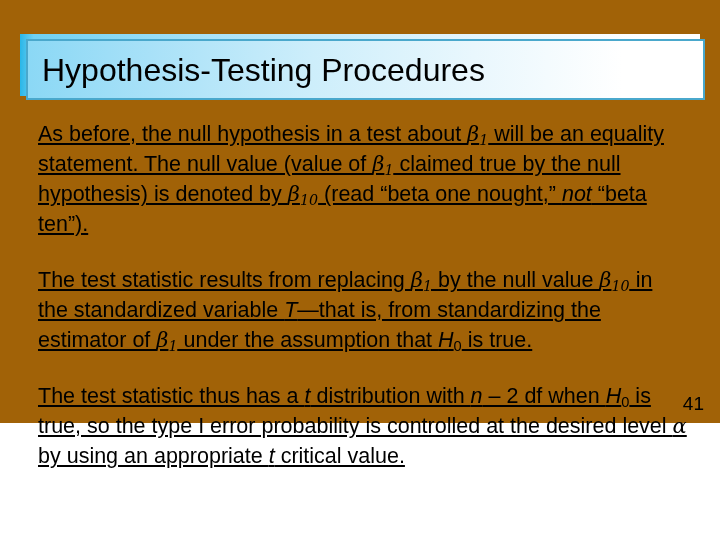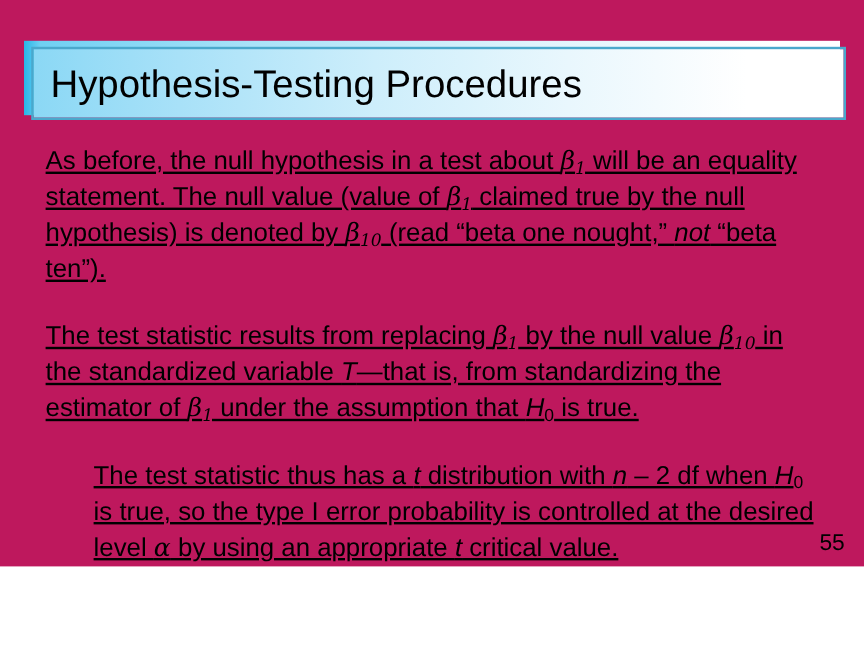--- a/index.html
+++ b/index.html
@@ -12,22 +12,22 @@
     background: #ffffff;
     font-family: "Liberation Sans", sans-serif;
     overflow: hidden;
     position: relative;
   }
 
   #slide {
     position: absolute;
     left: 0; top: 0;
     width: 720px;
-    height: 472px;
-    background: #be185d;
+    height: 423px;
+    background: #a16207;
   }
 
   
   #title-block {
     position: absolute;
     left: 20px;
     top: 34px;
     width: 686px;
     height: 70px;
   }
@@ -70,21 +70,21 @@
     width: 650px;
   }
   .para {
     font-size: 21.5px;
     line-height: 30px;
     color: #000000;
     margin: 0 0 26px 0;
     text-align: left;
     text-decoration: underline;
   }
-  .para:last-child { margin-bottom: 0; margin-left: 40px; }
+  .para:last-child { margin-bottom: 0; }
 
   
   .greek {
     font-family: "DejaVu Serif", serif;
     font-style: italic;
     font-size: 21px;
   }
   .mvar {
     font-style: italic;
   }
@@ -120,15 +120,15 @@
       <div id="title-text">Hypothesis-Testing Procedures</div>
     </div>
   </div>
 
   <div id="body-block">
     <p class="para"><span>As before, the null hypothesis in a test about </span><span class="greek">β<sub>1</sub></span><span> will be an equality statement. The null value (value of </span><span class="greek">β<sub>1</sub></span><span> claimed true by the null hypothesis) is denoted by </span><span class="greek">β<sub>10</sub></span><span> (read “beta one nought,” </span><span class="mvar">not</span><span> “beta ten”).</span></p>
     <p class="para"><span>The test statistic results from replacing </span><span class="greek">β<sub>1</sub></span><span> by the null value </span><span class="greek">β<sub>10</sub></span><span> in the standardized variable </span><span class="mvar">T</span><span>—that is, from standardizing the estimator of </span><span class="greek">β<sub>1</sub></span><span> under the assumption that </span><span class="mvar">H<sub>0</sub></span><span> is true.</span></p>
     <p class="para"><span>The test statistic thus has a </span><span class="mvar">t</span><span> distribution with </span><span class="mvar">n</span><span> – 2 df when </span><span class="mvar">H<sub>0</sub></span><span> is true, so the type I error probability is controlled at the desired level </span><span class="greek">α</span><span> by using an appropriate </span><span class="mvar">t</span><span> critical value.</span></p>
   </div>
 
-  <div id="page-number">55</div>
+  <div id="page-number">41</div>
 
 </div>
 
 </body></html>

